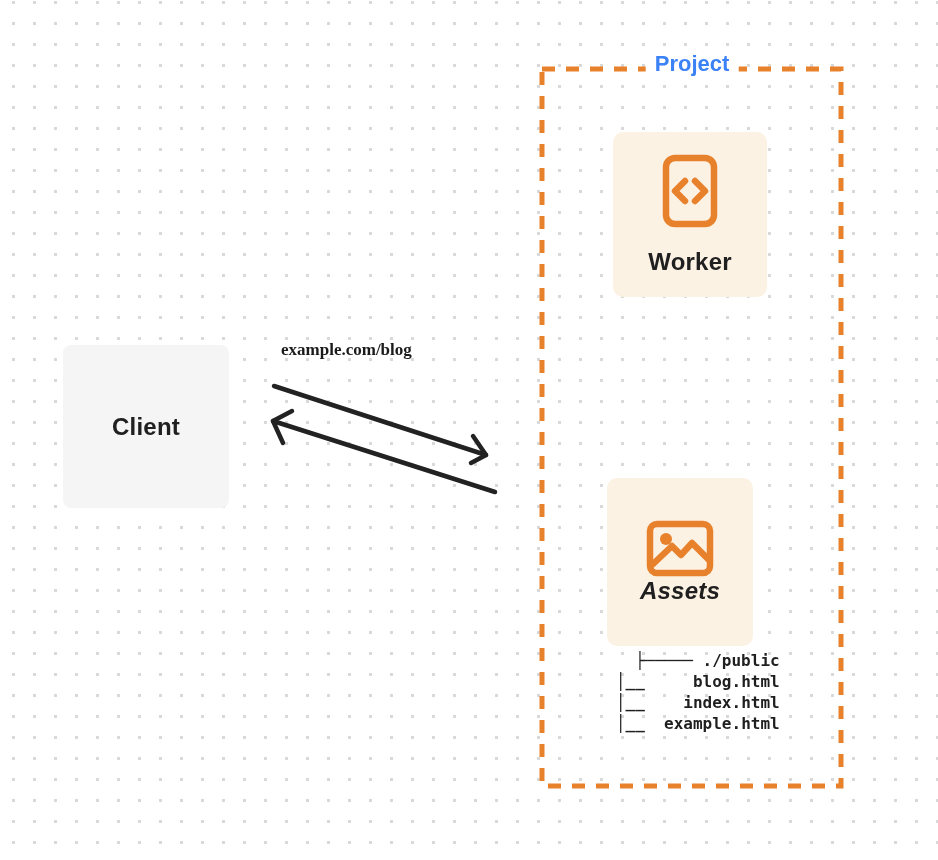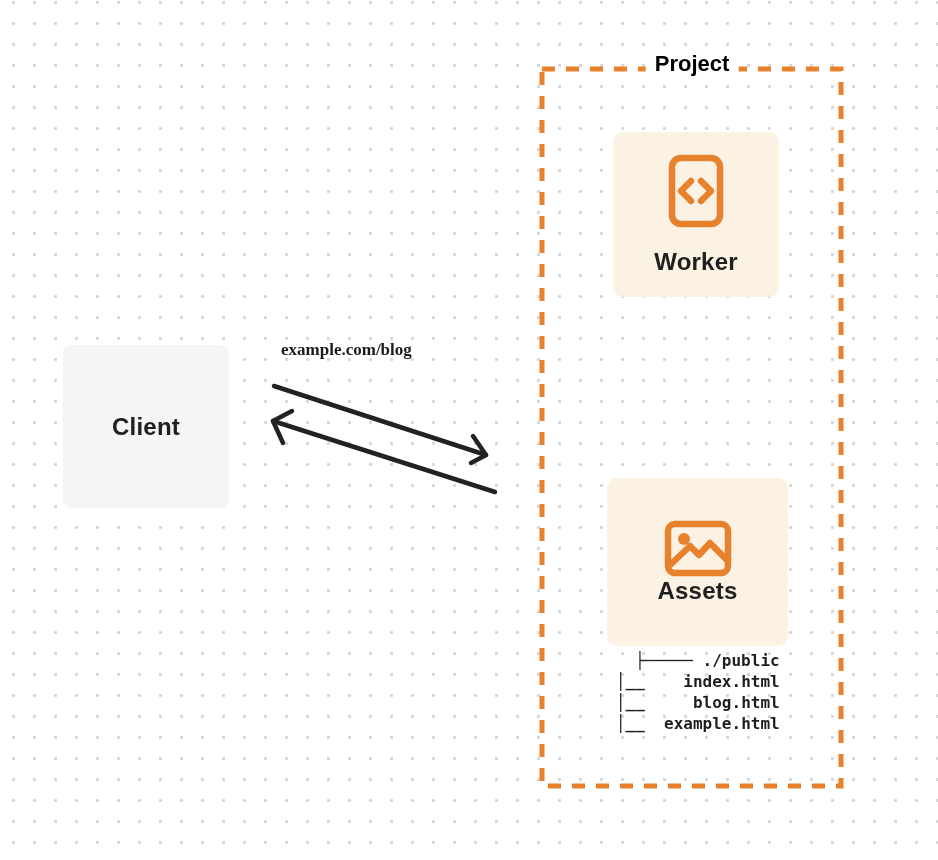--- a/index.html
+++ b/index.html
@@ -13,28 +13,28 @@
   .proj-rect{fill:none;stroke:#E8812C;stroke-width:5;stroke-dasharray:13 11;}
   .arrow line,.arrow polyline{fill:none;stroke:#222222;stroke-width:4.5;stroke-linecap:round;stroke-linejoin:round;}
   .client-box{
     position:absolute;left:63px;top:345px;width:166px;height:163px;
     background:#F5F5F6;border-radius:8px;display:flex;align-items:center;justify-content:center;
   }
   .node-label{font-weight:700;font-size:24px;color:#202020;letter-spacing:.2px;}
   .request-label{position:absolute;left:281px;top:340px;font-weight:700;font-size:17px;color:#1b1b1b;font-family:Liberation Serif, serif;}
   .project-label{
     position:absolute;left:692px;top:51px;transform:translateX(-50%);
-    background:#ffffff;padding:0 9px;font-weight:700;font-size:22px;color:#000000;white-space:nowrap;
+    background:#ffffff;padding:0 9px;font-weight:700;font-size:22px;color:#3b82f6;white-space:nowrap;
   }
   .card{
     position:absolute;background:#FCF2E4;border-radius:10px;
     display:flex;flex-direction:column;align-items:center;justify-content:center;
   }
-  .worker-card{left:613px;top:132px;width:166px;height:165px;gap:20px;}
-  .assets-card{left:607px;top:478px;width:181px;height:168px;}
+  .worker-card{left:613px;top:132px;width:154px;height:165px;gap:20px;}
+  .assets-card{left:607px;top:478px;width:146px;height:168px;font-style:italic;}
   .icon rect,.icon path{fill:none;stroke:#E8812C;stroke-width:6.5;stroke-linecap:round;stroke-linejoin:round;}
   .icon .fill{fill:#E8812C;stroke:none;}
   .file-tree{
     position:absolute;left:587px;top:650px;
     font-family:"DejaVu Sans Mono",monospace;font-size:16px;line-height:21px;
     font-weight:700;color:#1f1f1f;text-align:right;
   }
   .tree-line{white-space:pre;}
 </style>
 </head>
@@ -75,18 +75,18 @@
     <svg class="icon" width="68" height="57" viewBox="0 0 68 57">
       <rect x="4" y="4" width="60" height="49" rx="7"></rect>
       <circle class="fill" cx="20" cy="19" r="6"></circle>
       <path d="M6 45 L26 26 L35 35 L46 23 L63 40"></path>
     </svg>
     <span class="node-label">Assets</span>
   </div>
 
   <div class="file-tree">
     <div class="tree-line">├───── ./public</div>
+    <div class="tree-line">   │__     blog.html</div>
     <div class="tree-line">   │__    index.html</div>
-    <div class="tree-line">   │__     blog.html</div>
     <div class="tree-line">   │__  example.html</div>
   </div>
 
 </div>
 
 </body></html>

